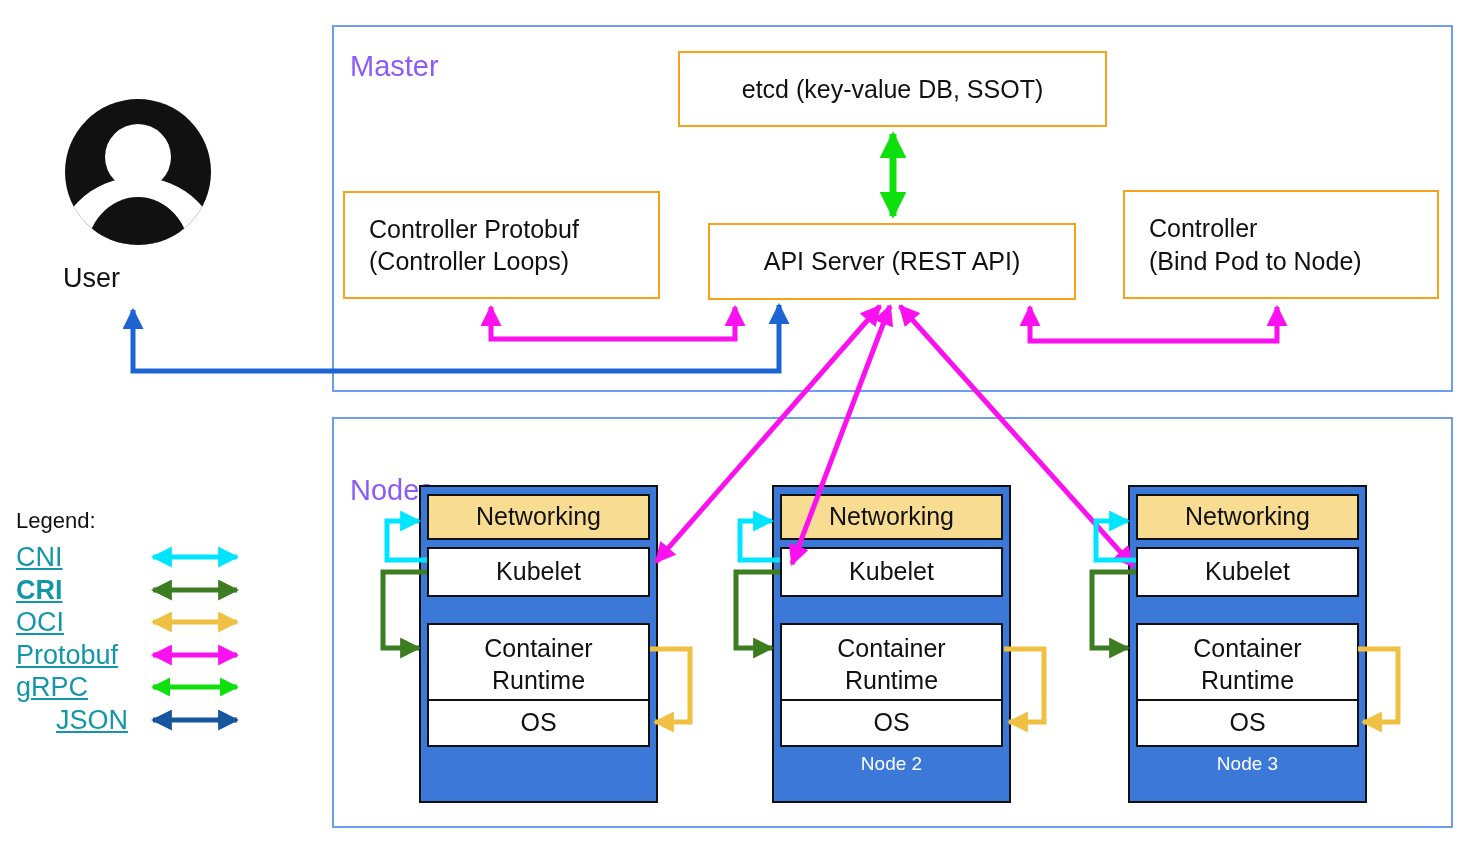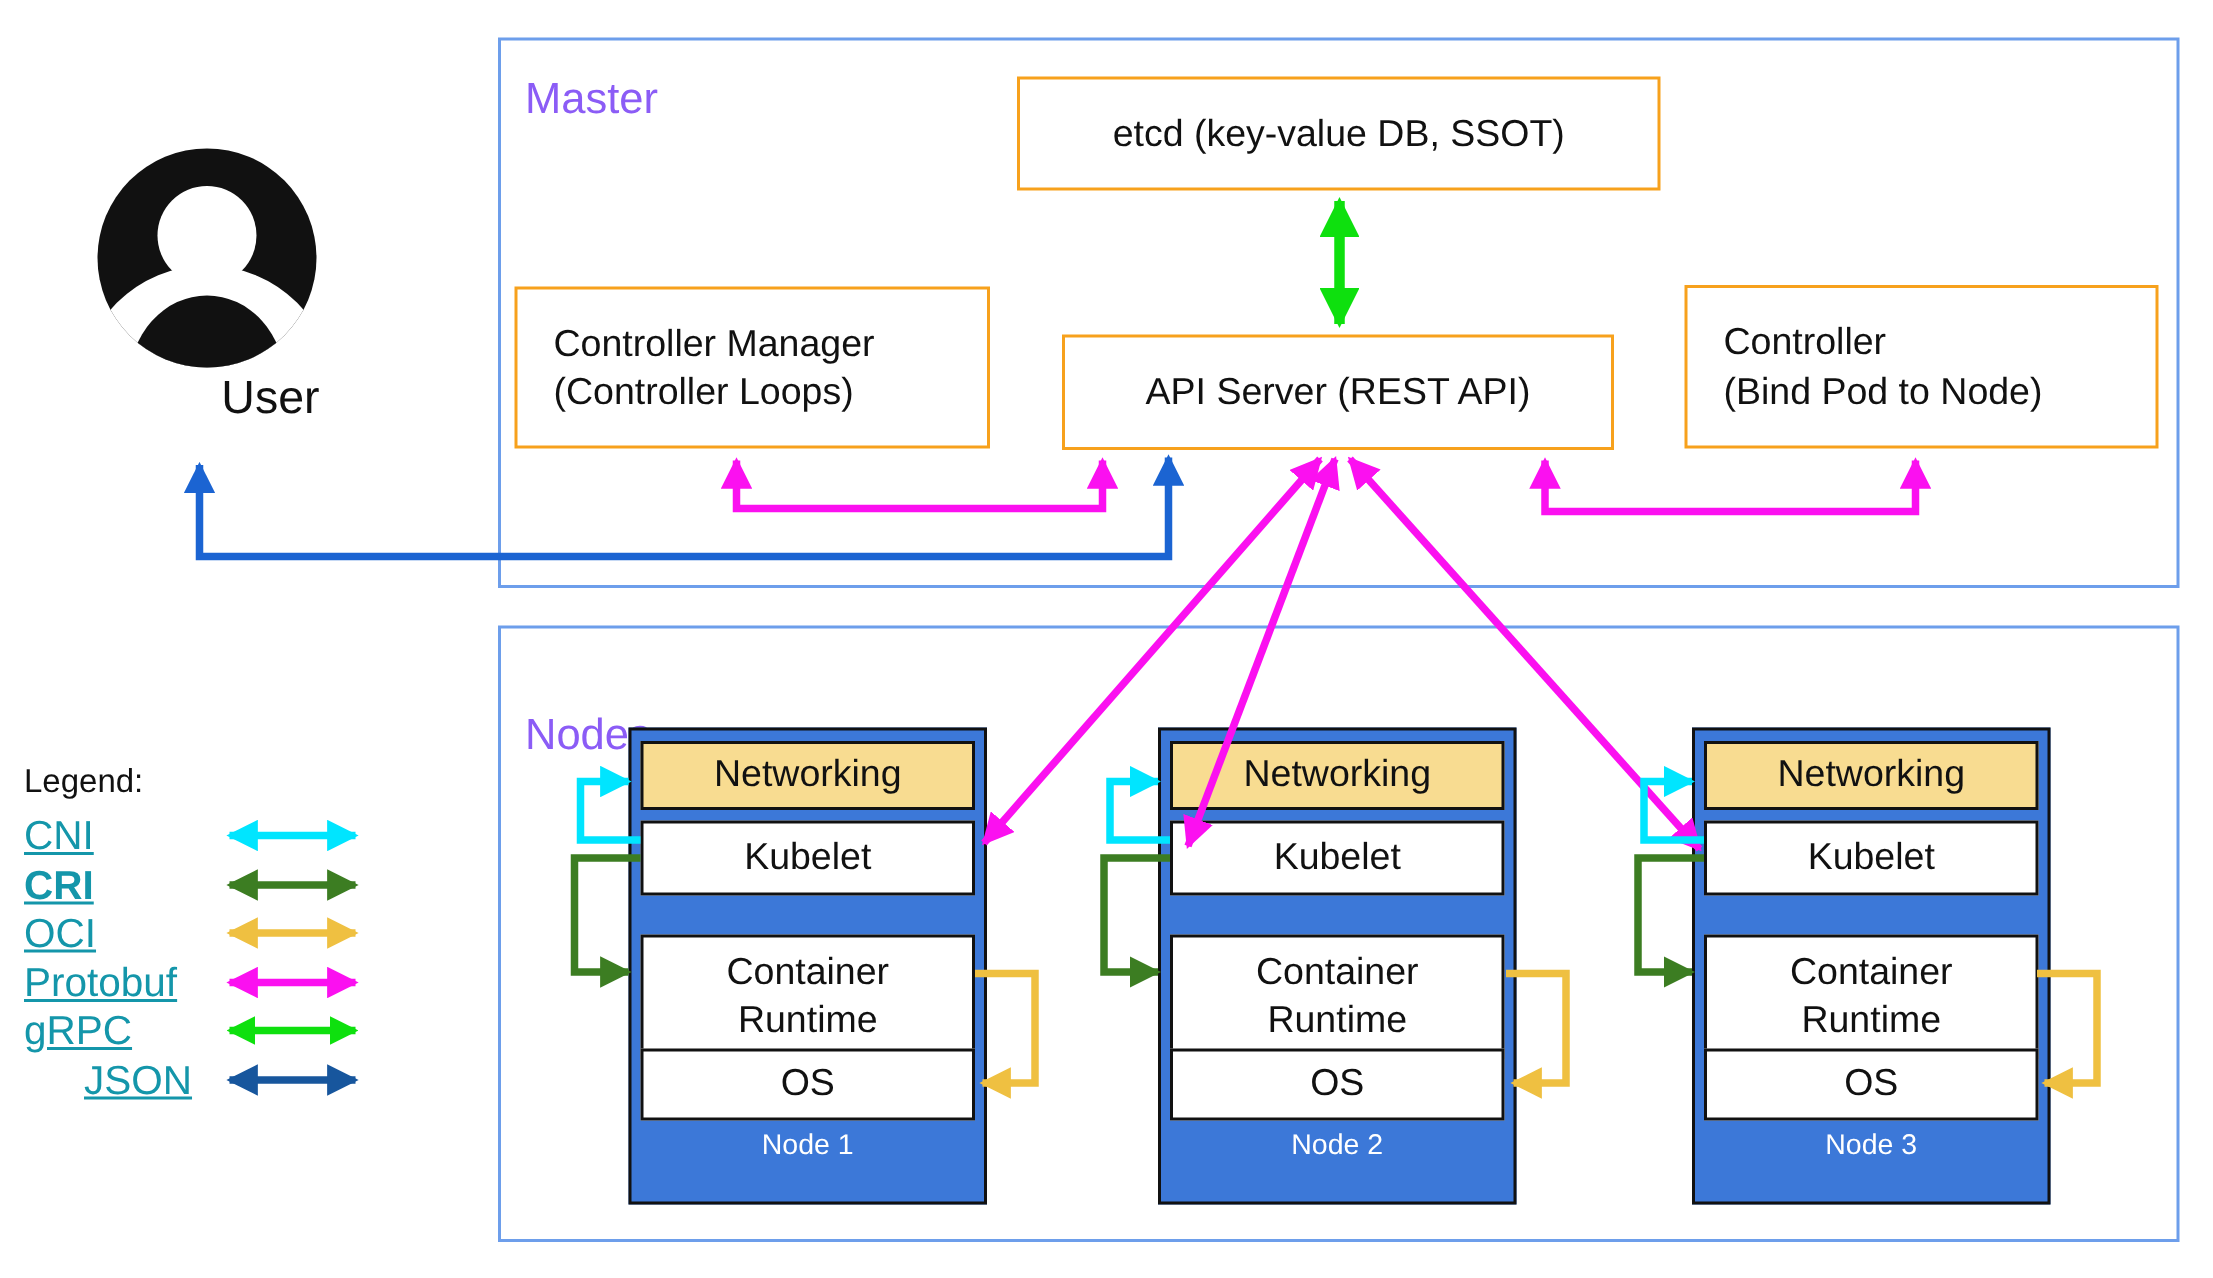--- a/index.html
+++ b/index.html
@@ -9,21 +9,21 @@
   }
   .frame{position:absolute;border:2px solid #6d9eeb;background:#fff;box-sizing:border-box;}
   .frame-title{position:absolute;font-size:29px;color:#8b5cf6;}
   .obox{
     position:absolute;box-sizing:border-box;border:2px solid #f7a11c;background:#fff;
     display:flex;flex-direction:column;justify-content:center;font-size:25px;line-height:1.3;color:#111;
   }
   .obox.centered{align-items:center;text-align:center;}
   .obox.leftpad{padding-left:24px;}
   .user-wrap{position:absolute;left:63px;top:97px;width:150px;height:196px;}
-  .user-label{position:absolute;left:0;top:150px;width:150px;text-align:right;font-size:31px;}
+  .user-label{position:absolute;left:0;top:166px;width:150px;text-align:left;font-size:27px;}
   .legend-title{position:absolute;left:16px;top:508px;font-size:22px;color:#111;}
   .legend-item{
     position:absolute;left:16px;height:33px;font-size:27px;line-height:33px;
     color:#1496aa;text-decoration:underline;cursor:pointer;
   }
   .node{
     position:absolute;top:485px;width:239px;height:318px;box-sizing:border-box;
     background:#3c78d8;border:2px solid #111;
   }
   .layer{
@@ -67,21 +67,21 @@
         <ellipse cx="75" cy="158" rx="52" ry="58" fill="#111"></ellipse>
       </g>
     </svg>
     <div class="user-label">User</div>
   </div>
 
   <div class="obox centered" style="left:678px;top:51px;width:429px;height:76px;">
     <span>etcd (key-value DB, SSOT)</span>
   </div>
   <div class="obox leftpad" style="left:343px;top:191px;width:317px;height:108px;">
-    <span>Controller Manager</span>
+    <span>Controller Protobuf</span>
     <span>(Controller Loops)</span>
   </div>
   <div class="obox centered" style="left:708px;top:223px;width:368px;height:77px;">
     <span>API Server (REST API)</span>
   </div>
   <div class="obox leftpad" style="left:1123px;top:190px;width:316px;height:109px;">
     <span>Controller</span>
     <span>(Bind Pod to Node)</span>
   </div>
 
@@ -92,21 +92,20 @@
   <a class="legend-item" style="top:638.5px;">Protobuf</a>
   <a class="legend-item" style="top:671px;">gRPC</a>
   <a class="legend-item" style="top:703.5px;margin-left:40px;">JSON</a>
 
   <div class="node" style="left:419px;">
     <div class="layer networking">Networking</div>
     <div class="layer kubelet">Kubelet</div>
     <div class="layer runtime">Container
 Runtime</div>
     <div class="layer os">OS</div>
-    <div class="node-label">Node 1</div>
   </div>
   <div class="node" style="left:772px;">
     <div class="layer networking">Networking</div>
     <div class="layer kubelet">Kubelet</div>
     <div class="layer runtime">Container
 Runtime</div>
     <div class="layer os">OS</div>
     <div class="node-label">Node 2</div>
   </div>
   <div class="node" style="left:1128px;">

